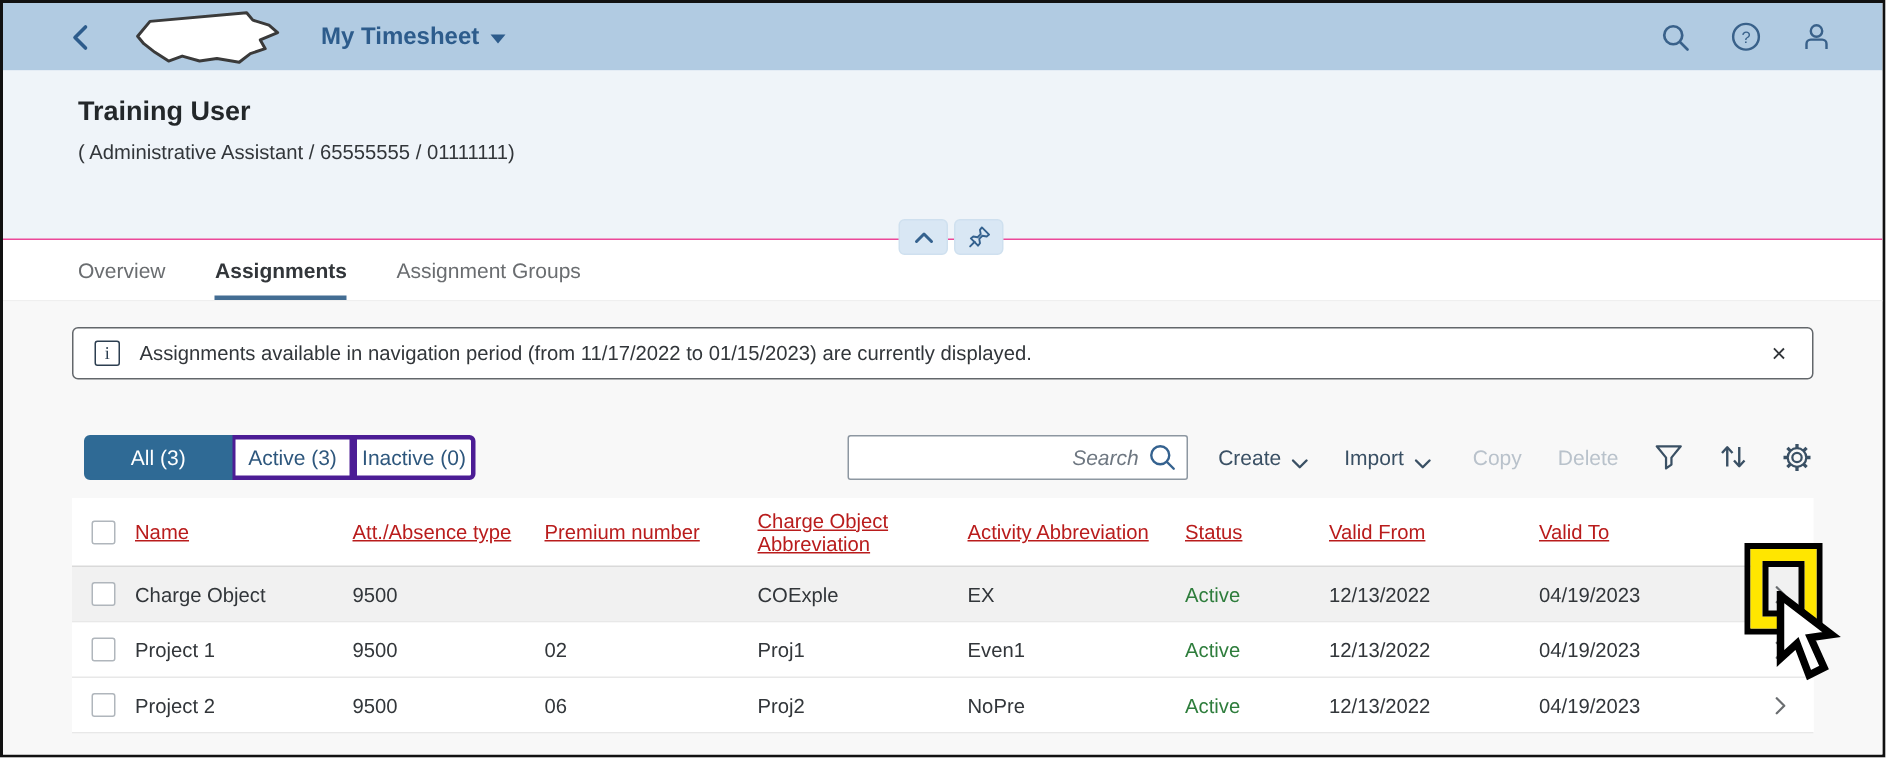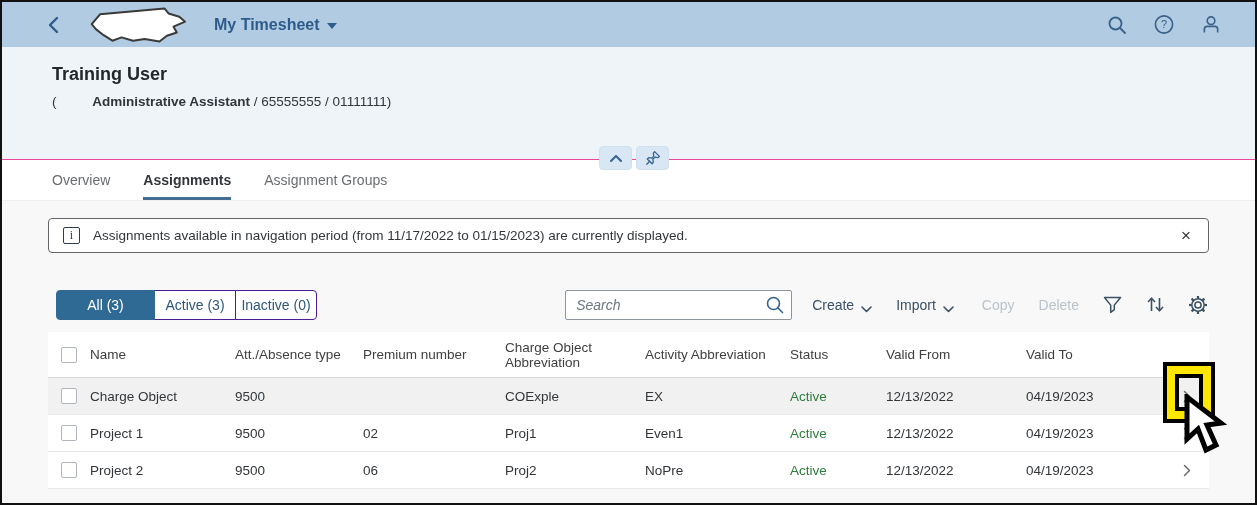--- a/index.html
+++ b/index.html
@@ -14,58 +14,58 @@
   .back-btn{ width:22px; height:22px; display:flex; align-items:center; justify-content:center; cursor:pointer; }
   .nc-logo{ margin-left:20px; height:38px; }
   .app-title{ margin-left:22px; display:flex; align-items:center; gap:7px; color:#2d5c8c; font-weight:bold; font-size:16px; cursor:pointer; }
   .caret-down{ width:0; height:0; border-left:5px solid transparent; border-right:5px solid transparent; border-top:6px solid #2d5c8c; margin-top:2px; }
   .topbar-right{ margin-left:auto; display:flex; align-items:center; gap:27px; }
   .tb-icon{ width:20px; height:20px; display:flex; align-items:center; justify-content:center; cursor:pointer; }
   
   .page-header{ height:113px; background:#eff4f9; border-bottom:1px solid #ec4899; padding:17px 0 0 50px; }
   .user-title{ font-size:18px; font-weight:bold; color:#23272a; }
   .user-subtitle{ margin-top:9px; font-size:13.5px; color:#32363a; }
-  .user-subtitle b{ font-weight:bold;margin-left:32px; }
+  .user-subtitle b{ font-weight:normal; }
   .header-btns{ position:absolute; left:597px; top:144px; display:flex; gap:4px; z-index:5; }
   .hdr-btn{ width:33px; height:24px; background:#d9e7f4; border:1px solid #cfe0ef; border-radius:4px;
             display:flex; align-items:center; justify-content:center; cursor:pointer; }
   
   .tabbar{ height:41px; background:#fff; display:flex; align-items:stretch; padding-left:50px; gap:33px; border-bottom:1px solid #efefef;text-align:right; }
   .tab{ display:flex; align-items:center; font-size:14px; color:#6a6d70; cursor:pointer; border-bottom:3px solid transparent; padding-top:3px; }
   .tab.active{ color:#32363a; font-weight:bold; border-bottom-color:#436d93; }
   
   .content{ position:relative; height:305px; background:#f8f8f8; padding:17px 46px 0 46px; }
   .message-strip{ height:35px; background:#fff; border:1px solid #63676b; border-radius:4px;
                   display:flex; align-items:center; padding:0 13px 0 14px; font-size:13.5px; }
   .info-icon{ width:17px; height:17px; border:1px solid #2c3e50; border-radius:2px; display:flex; align-items:center;
               justify-content:center; font-size:12px; color:#2c3e50; font-family:"Liberation Serif", serif; flex:0 0 auto; }
   .strip-text{ margin-left:13px; color:#32363a; }
   .strip-close{ margin-left:auto; font-size:17px; color:#32363a; cursor:pointer; line-height:1; padding:2px 4px; }
   
   .table-toolbar{ margin-top:36px; height:31px; display:flex; align-items:center; font-size:14px; }
   .segmented{ margin-left:8px; display:flex; }
-  .seg-btn{ height:30px; background:#fff; border:1px solid #4c1d95; color:#2e577d; font-size:14px;
+  .seg-btn{ height:30px; background:#fff; border:3px solid #4c1d95; color:#2e577d; font-size:14px;
             display:flex; align-items:center; justify-content:center; cursor:pointer; margin-left:-1px; }
   .seg-btn:first-child{ border-radius:4px 0 0 4px; margin-left:0; }
   .seg-btn:last-child{ border-radius:0 4px 4px 0; }
   .seg-btn.selected{ background:#2f6a95; border-color:#2f6a95; color:#fff; z-index:1; }
   .seg-all{ width:99px; } .seg-active{ width:82px; } .seg-inactive{ width:82px; }
   .search-wrap{ margin-left:auto; width:227px; height:30px; position:relative; }
   .search-input{ width:100%; height:100%; border:1px solid #8d97a1; border-radius:2px; padding:0 32px 0 10px;
-                 font-size:14px; color:#32363a; background:#fff; font-family:"Liberation Sans", sans-serif; }
+                 font-size:14px; color:#32363a; background:#fff; font-family:"Liberation Sans", sans-serif;text-align:right; }
   .search-input::placeholder{ font-style:italic; color:#6e7781; }
   .search-btn{ position:absolute; right:7px; top:5px; width:20px; height:20px; cursor:pointer; }
   .tb-action{ display:flex; align-items:flex-end; gap:7px; color:#3a5064; cursor:pointer; white-space:nowrap; }
   .tb-action.disabled{ color:#b9c2cb; cursor:default; }
   .ml20{margin-left:20px;} .ml24{margin-left:24px;} .ml28{margin-left:28px;} .ml22{margin-left:22px;} .ml21{margin-left:21px;}
   .icon-btn{ width:22px; height:22px; display:flex; align-items:center; justify-content:center; cursor:pointer; }
   
   .table{ margin-top:12px; background:#fff; }
   .tgrid{ display:grid; grid-template-columns:42px 145px 128px 142px 140px 145px 96px 140px 139px 44px; align-items:center; }
-  .thead{ min-height:46px; border-bottom:1px solid #d9d9d9; color:#404040; font-size:13.5px; }
+  .thead{ min-height:46px; border-bottom:1px solid #d9d9d9; color:#b91c1c; font-size:13.5px;text-decoration:underline; }
   .trow{ height:37px; border-bottom:1px solid #e8e8e8; font-size:13.5px; cursor:pointer; background:#fff; }
   .trow.highlight{ background:#f1f1f1; }
   .cell{ padding-right:8px; }
   .cell.right{ }
   .cb-cell{ display:flex; justify-content:center; }
   .checkbox{ width:16px; height:16px; border:1px solid #b0b6bc; border-radius:2px; background:#fff; cursor:pointer; }
   .status-active{ color:#2e7d3c; }
   .chev-cell{ display:flex; justify-content:center; color:#6a6d70; }
   
   .click-box{ position:absolute; left:1161px; top:360px; width:52px; height:61px; border:4px solid #000; z-index:50; pointer-events:none; }

